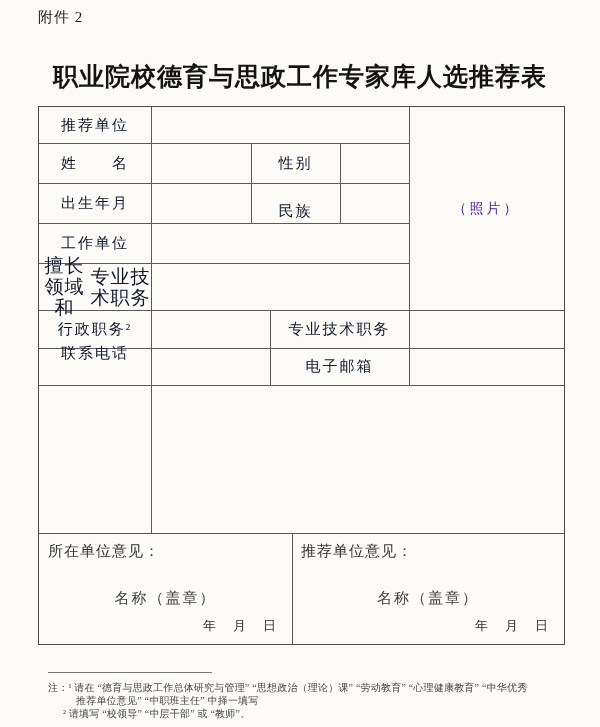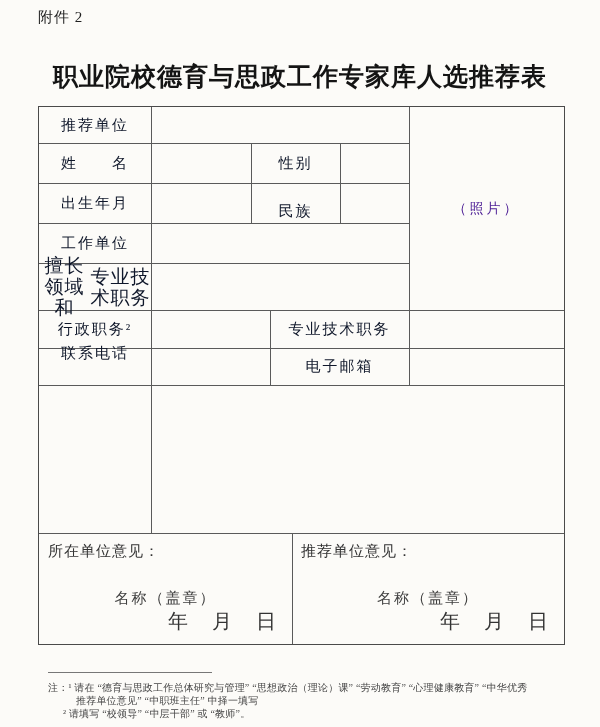--- a/index.html
+++ b/index.html
@@ -13,21 +13,21 @@
   .hline{height:1px}
   .vline{width:1px}
   .cell{position:absolute;display:flex;align-items:center;justify-content:center;text-align:center;
         font-size:15px;letter-spacing:2px;color:#0f172a;line-height:1.4}
   .cell.multi{flex-direction:row;font-size:19px;letter-spacing:1px;line-height:21px}
   .valuecell{position:absolute}
   .photo{font-size:14px;letter-spacing:3px;color:#4c1d95}
   .opinion{position:absolute}
   .op-title{position:absolute;left:9px;top:9px;font-size:15px;letter-spacing:1px;color:#333}
   .op-seal{position:absolute;left:0;right:0;bottom:36px;text-align:center;font-size:15px;letter-spacing:2px;color:#404040}
-  .op-date{position:absolute;right:14px;bottom:9px;font-size:20px;letter-spacing:2px;color:#333}
+  .op-date{position:absolute;right:14px;bottom:9px;font-size:13px;letter-spacing:2px;color:#333}
   .foot-rule{position:absolute;left:48px;top:672px;width:164px;height:1px;background:#777}
   .fn{position:absolute;font-size:10px;color:#454545;letter-spacing:0.2px;white-space:nowrap}
 </style>
 </head>
 <body>
 
 <div class="page">
 
   <div class="attachment">附件 2</div>
   <h1 class="title">职业院校德育与思政工作专家库人选推荐表</h1>

